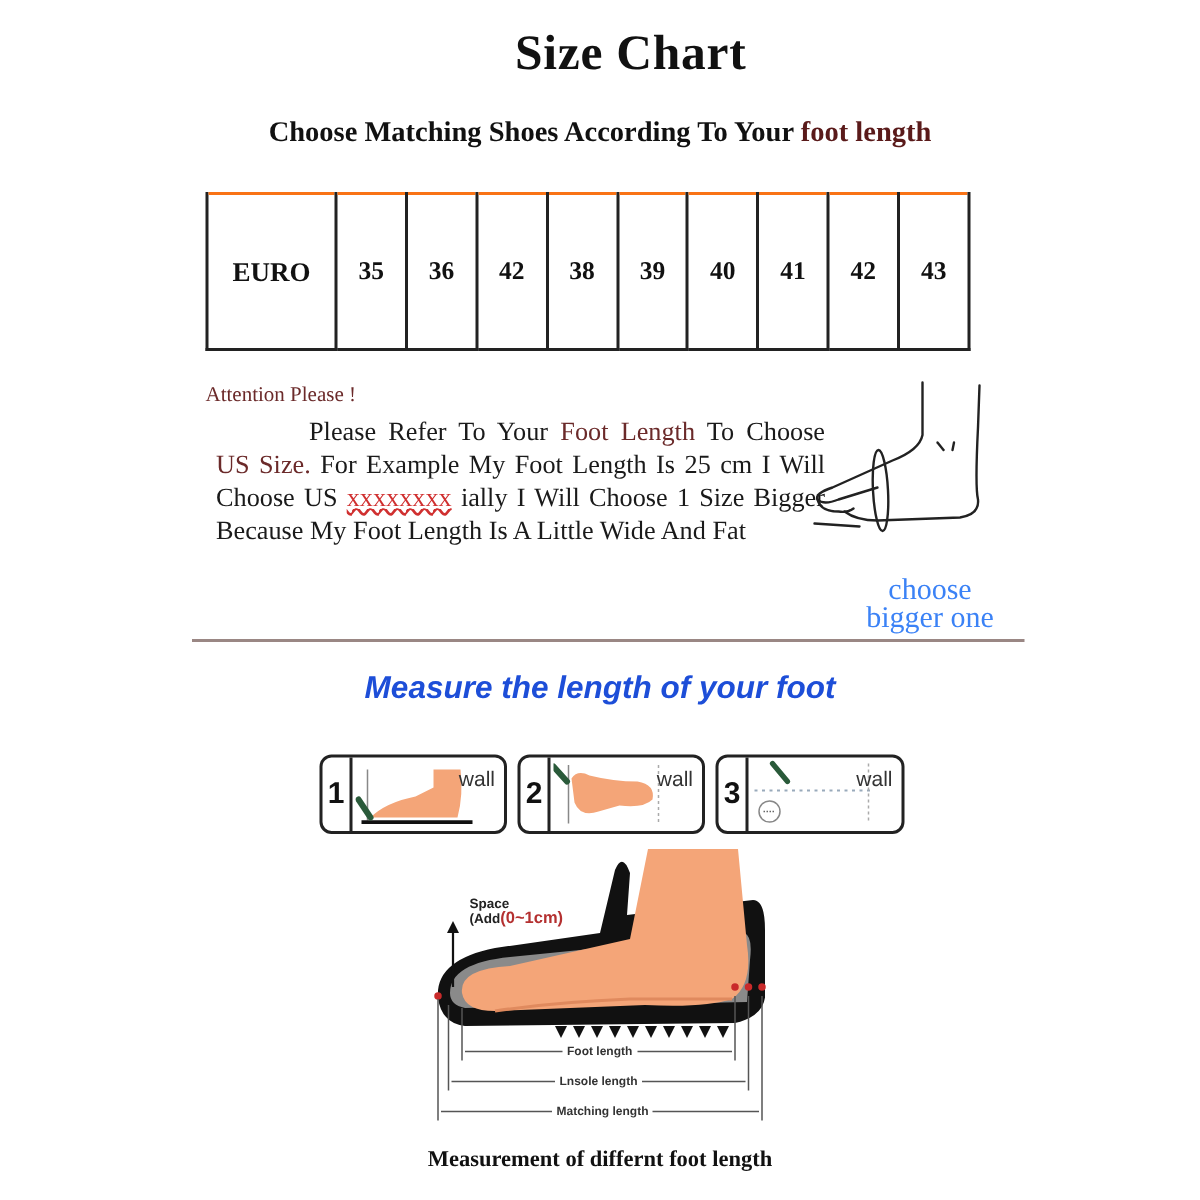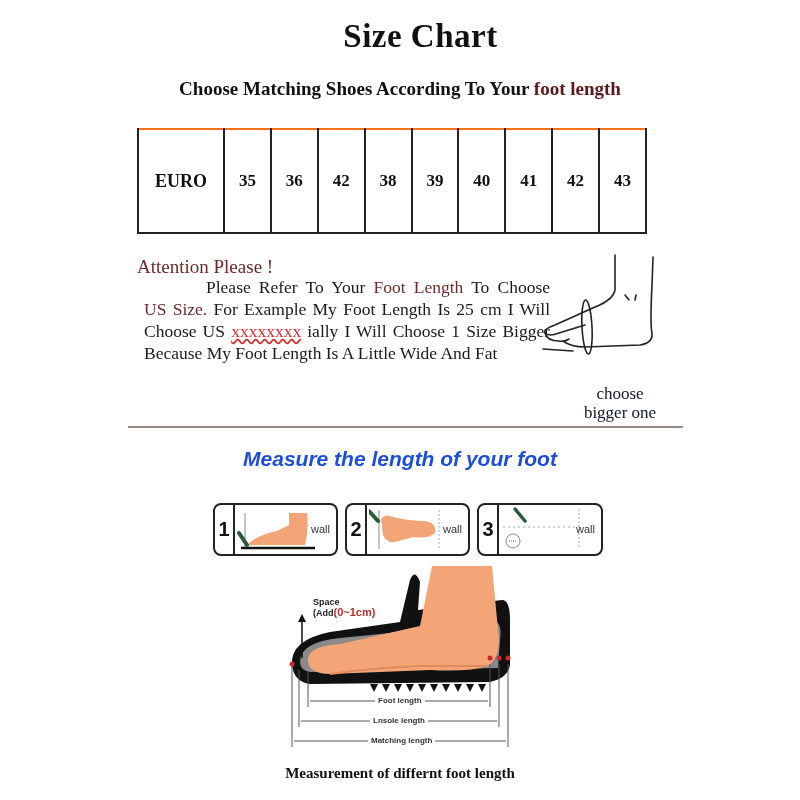--- a/index.html
+++ b/index.html
@@ -22,34 +22,34 @@
     }
     table.size-table td {
       border-left: 2px solid #222; border-right: 2px solid #222;
       text-align: center; font-weight: bold; font-size: 17px; padding: 0;
     }
     table.size-table tr:first-child td { height: 40px; border-bottom: 2px solid #222; }
     table.size-table td.row-head { width: 86px; font-size: 18px; }
     table.size-table tr:nth-child(2) td.row-head { font-size: 16px; line-height: 19px; }
 
     .attention {
-      position: absolute; left: 137px; top: 256px; font-size: 19px; color: #6b2a2a;
+      position: absolute; left: 137px; top: 256px; font-size: 14px; color: #6b2a2a;
     }
     .notice {
       position: absolute; left: 144px; top: 276px; width: 406px;
       font-size: 17.5px; line-height: 22px; text-align: justify; color: #1a1a1a;
     }
     .notice .indent { display: inline-block; width: 62px; }
     .notice .accent { color: #6b2a2a; }
     .notice .redacted { color: #d03030; text-decoration: underline wavy #d03030; }
 
     .foot-sketch { position: absolute; left: 535px; top: 245px; width: 160px; height: 120px; }
     .choose-note {
       position: absolute; left: 560px; top: 384px; width: 120px; text-align: center;
-      font-size: 17px; line-height: 19px; color: #0f172a;
+      font-size: 20px; line-height: 19px; color: #3b82f6;
     }
 
     .divider {
       position: absolute; left: 128px; top: 426px; width: 555px; height: 2px; background: #9a8784;
     }
 
     .measure-title {
       position: absolute; left: 0; top: 447px; width: 800px; text-align: center;
       font-family: "Liberation Sans", "DejaVu Sans", sans-serif;
       font-size: 21px; font-weight: bold; font-style: italic; color: #1d4ed8;
@@ -58,22 +58,22 @@
     .steps { position: absolute; left: 213px; top: 503px; width: 390px; height: 55px; }
     .step {
       position: absolute; top: 0; height: 53px; border: 2px solid #222; border-radius: 8px; background: #fff;
     }
     .step .num {
       position: absolute; left: 0; top: 0; width: 20px; height: 49px; border-right: 2px solid #222;
       font-family: "Liberation Sans", "DejaVu Sans", sans-serif; font-weight: bold; font-size: 20px;
       display: flex; align-items: center; justify-content: center;
     }
     .step .wall {
-      position: absolute; right: 6px; top: 18px; font-family: "Liberation Sans", "DejaVu Sans", sans-serif;
-      font-size: 11px; color: #333;
+      position: absolute; right: 6px; top: 6px; font-family: "Liberation Sans", "DejaVu Sans", sans-serif;
+      font-size: 14px; color: #333;
     }
     .step svg { position: absolute; left: 22px; top: 0; }
 
     .shoe-diagram { position: absolute; left: 270px; top: 560px; width: 260px; height: 200px; }
     .space-label {
       position: absolute; left: 289px; top: 597px;
       font-family: "Liberation Sans", "DejaVu Sans", sans-serif; font-weight: bold; font-size: 9px; color: #222;
       line-height: 10px;
       margin-left: 24px;
     }

